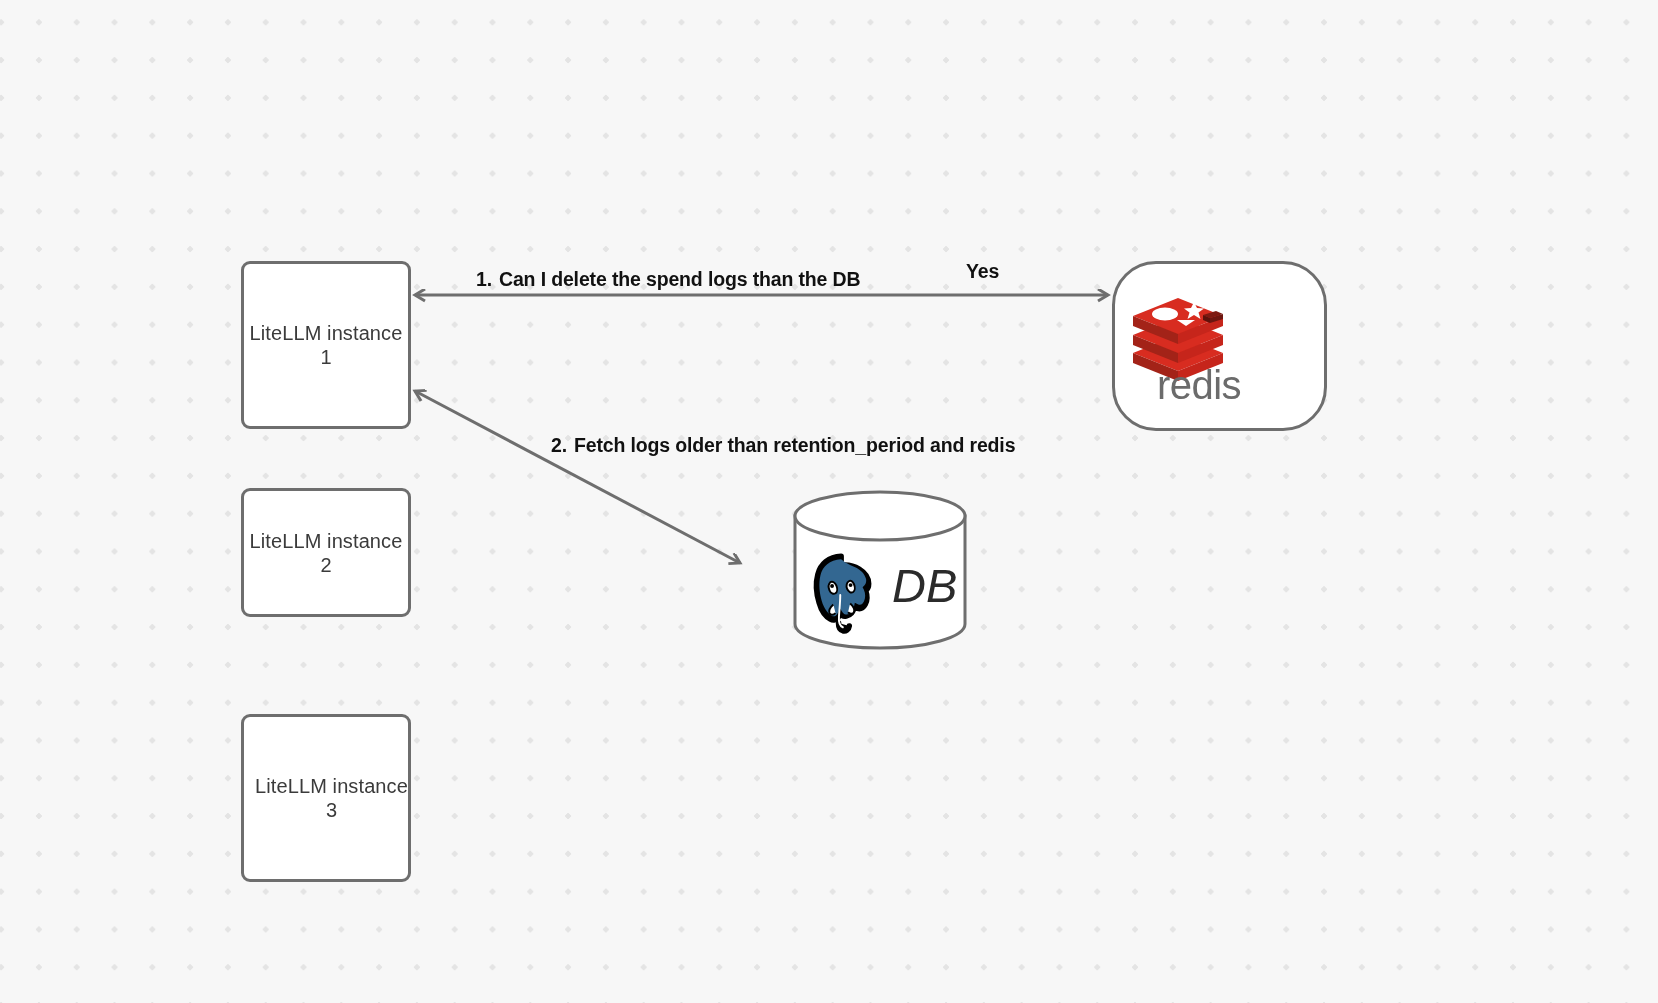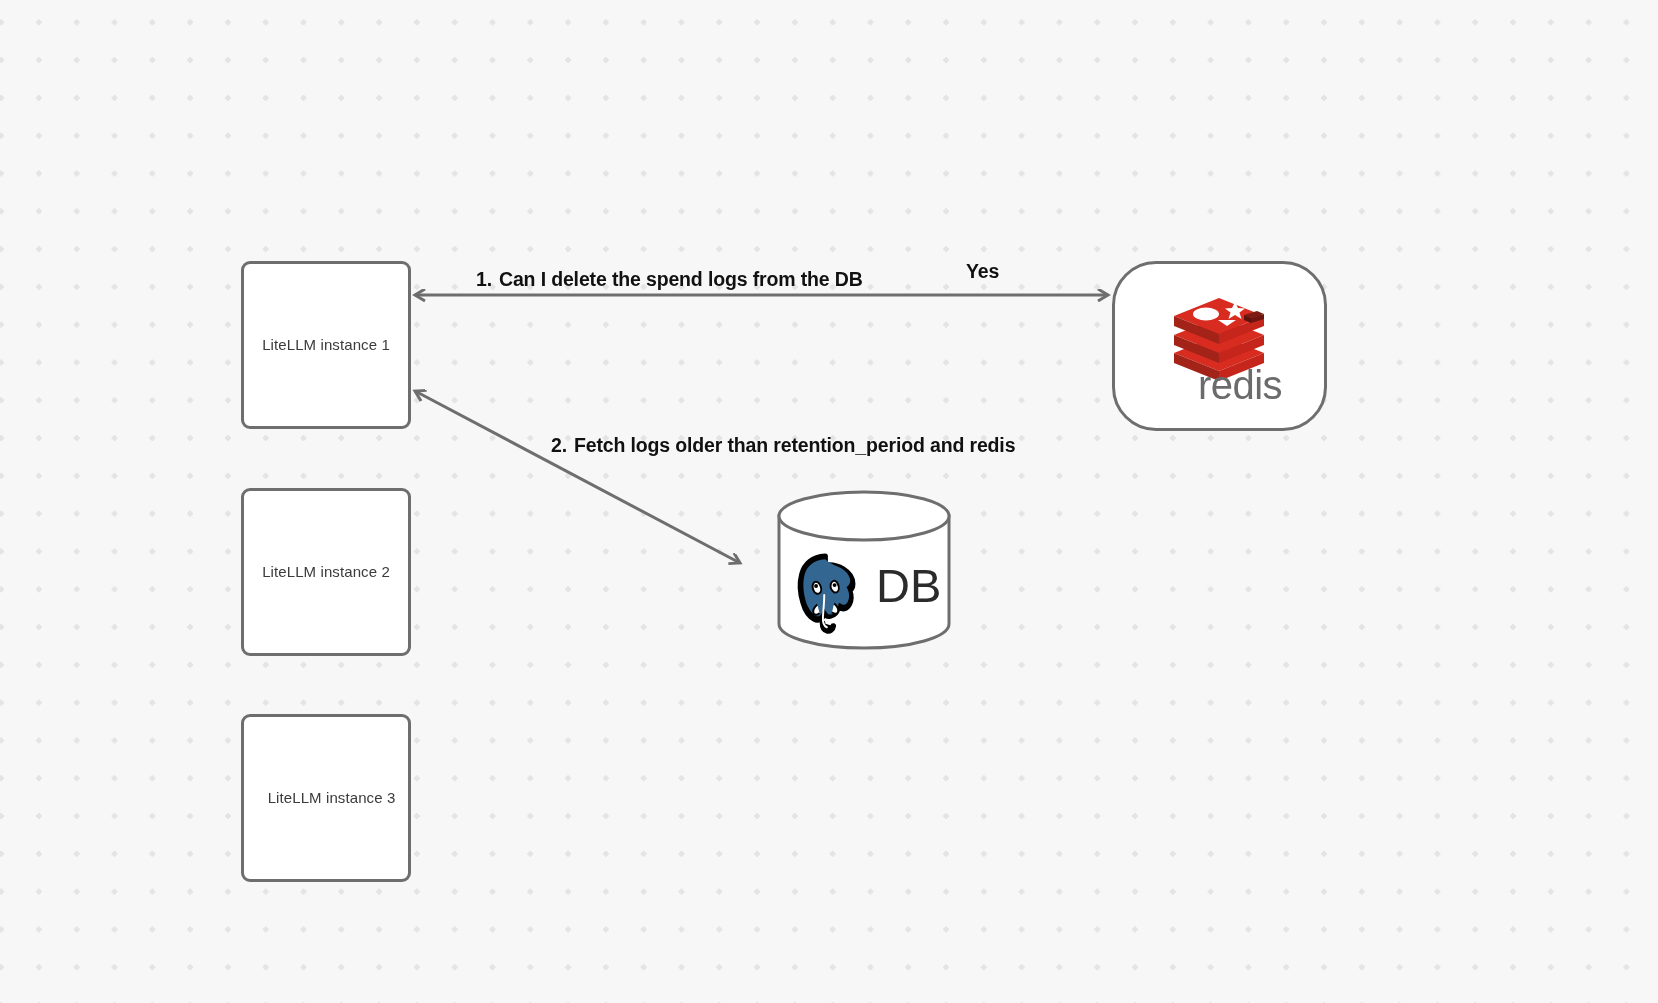--- a/index.html
+++ b/index.html
@@ -31,59 +31,60 @@
     background: #ffffff;
     border: 3px solid #6e6e6e;
     border-radius: 9px;
     box-sizing: border-box;
     display: flex;
     align-items: center;
     justify-content: center;
     z-index: 3;
   }
   .node-label {
-    font-size: 15px;
+    font-size: 20px;
     color: #3b3b3b;
     font-family: "Liberation Sans", sans-serif;
     letter-spacing: 0.1px;
     text-align: center;
     line-height: 1.2;
   }
 
   #litellm-1 { left: 241px; top: 261px;  width: 170px; height: 168px; }
-  #litellm-2 { left: 241px; top: 488px;  width: 170px; height: 168px; }
+  #litellm-2 { left: 241px; top: 488px;  width: 170px; height: 129px; }
   #litellm-3 { left: 241px; top: 714px;  width: 170px; height: 168px; padding-left: 11px; }
 
   
   #redis-node {
     position: absolute;
     left: 1112px;
     top: 261px;
     width: 215px;
     height: 170px;
     background: #ffffff;
     border: 3px solid #6e6e6e;
     border-radius: 44px;
     box-sizing: border-box;
     display: flex;
     flex-direction: column;
-    align-items: flex-end;
+    align-items: flex-start;
     justify-content: center;
     z-index: 3;
   }
   #redis-node svg { display: block; }
 
   
   #postgres-node {
     position: absolute;
-    left: 776px;
+    left: 792px;
     top: 490px;
     width: 176px;
     height: 160px;
     z-index: 3;
+    font-style: italic;
   }
   #postgres-node svg { display: block; }
 
   
   #edges {
     position: absolute;
     inset: 0;
     z-index: 2;
     pointer-events: none;
   }
@@ -208,20 +209,20 @@
         <path d="M118,244 C104,256 96,272 100,284 C104,294 118,294 128,284"></path>
         <path d="M196,240 C210,252 218,268 214,280 C210,290 196,290 186,280"></path>
       </g>
     </g>
 
     <text x="100" y="112" font-family="Liberation Sans, sans-serif" font-size="47" font-weight="normal" fill="#2b2b2b">DB</text>
   </svg>
 </div>
 
 <div class="edge-label" id="label-step1">
-  <span class="step-num">1.</span><span>Can I delete the spend logs from the DB</span>
+  <span class="step-num">1.</span><span>Can I delete the spend logs than the DB</span>
 </div>
 
 <div class="edge-label" id="label-yes">Yes</div>
 
 <div class="edge-label" id="label-step2">
   <span class="step-num">2.</span><span>Fetch logs older than retention_period and redis</span>
 </div>
 
 </body></html>

